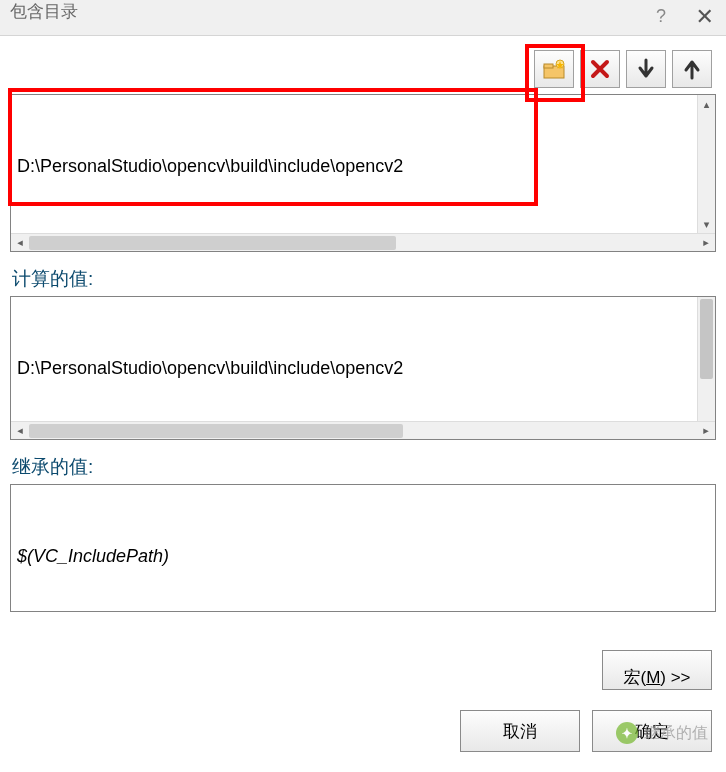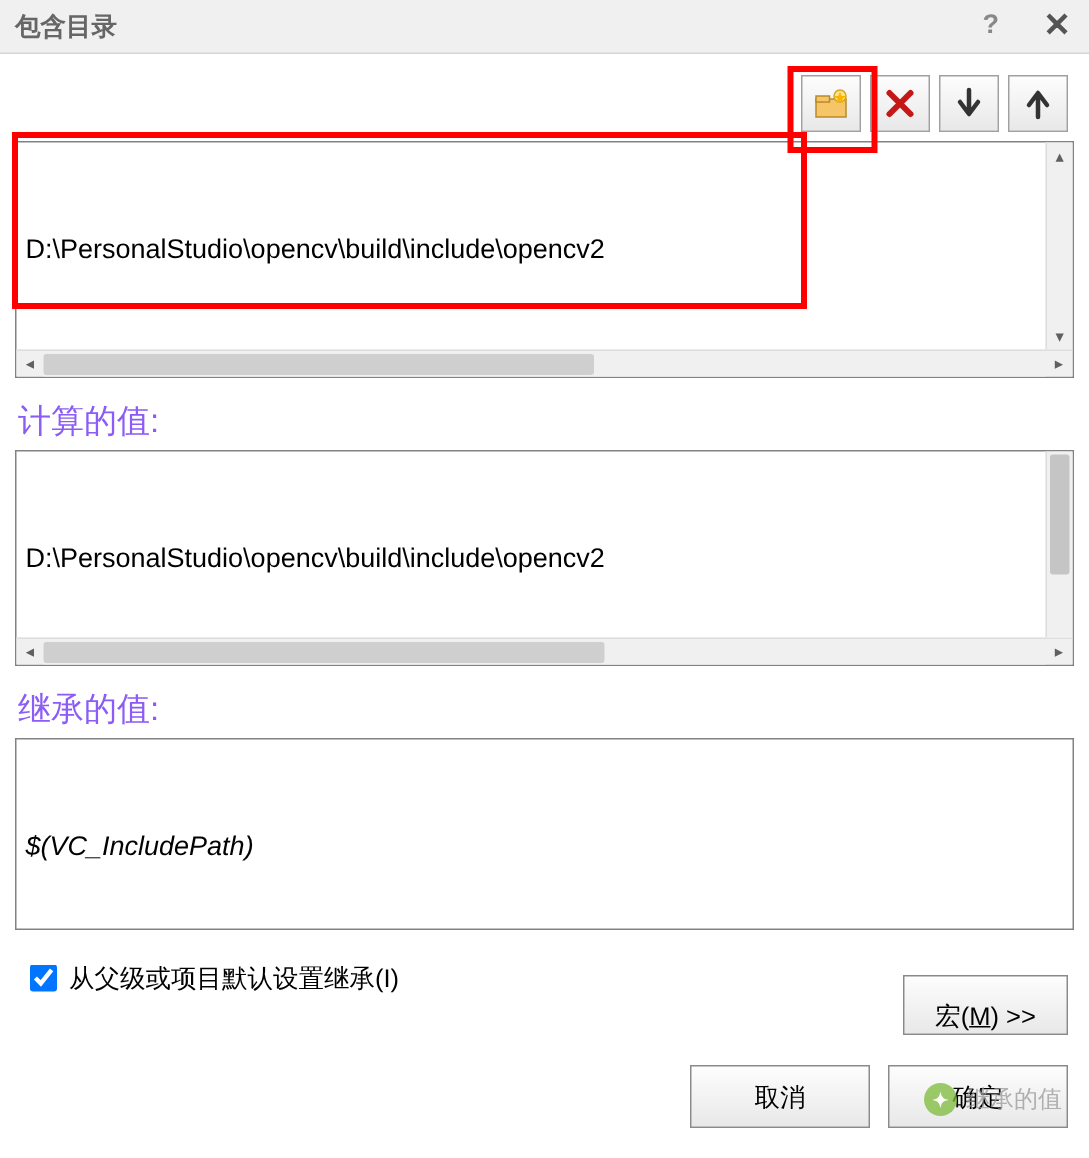--- a/index.html
+++ b/index.html
@@ -11,24 +11,23 @@
     width: 726px;
     height: 772px;
     overflow: hidden;
     position: relative;
   }
   .titlebar {
     height: 36px;
     background: #f0f0f0;
     border-bottom: 1px solid #d5d5d5;
     display: flex;
-    align-items: center;
+    align-items: flex-start;
     padding: 0 10px;
     position: relative;
-    font-weight: bold;
   }
   .titlebar .title { color: #666; font-size: 17px; }
   .titlebar .help { position: absolute; right: 60px; top: 6px; color: #888; font-size: 18px; }
   .titlebar .close {
     position: absolute; right: 12px; top: 4px; color: #555; font-size: 22px;
     font-family: "Segoe UI Light", sans-serif; cursor: pointer;
   }
   .content { padding: 0 8px 8px 8px; }
 
   .toolbar {
@@ -75,21 +74,21 @@
   }
   .vs-arrow { width: 100%; height: 18px; display:flex; align-items:center; justify-content:center; color:#606060; font-size:11px; }
   .editor-hscroll {
     height: 18px; background: #f0f0f0; border-top:1px solid #ddd;
     position: relative; display:flex; align-items:center;
   }
   .hs-arrow { width:18px; height:100%; display:flex; align-items:center; justify-content:center; color:#606060; font-size:11px; cursor:pointer;}
   .hs-track { flex:1; height:100%; position:relative; background:#f0f0f0;}
   .hs-thumb { position:absolute; height:14px; top:2px; background:#cfcfcf; border-radius:2px; }
 
-  .section-label { margin: 14px 4px 4px 4px; color:#8b5cf6; font-size:22px; }
+  .section-label { margin: 14px 4px 4px 4px; color:#0c4a6e; font-size:19px; }
 
   .ro-box {
     border: 1px solid #828282;
     margin: 0 2px;
     background: #fff;
     position: relative;
   }
   .ro-body {
     height: 124px; padding: 4px 20px 4px 6px;
     font-size: 18px; line-height:1.5; white-space: pre; overflow:hidden;
@@ -210,24 +209,20 @@
   </div>
 
   <div class="section-label">继承的值:</div>
   <div class="ro-box" style="height:128px;font-style:italic;">
     <div class="ro-body" style="height:100%;">
       <div>$(VC_IncludePath)</div>
       
     </div>
   </div>
 
-  <div class="checkbox-row">
-    <input type="checkbox" id="inh" checked="" style="">
-    <label for="inh">从父级或项目默认设置继承(I)</label>
-  </div>
 
 </div>
 
 <div class="macro-btn">
     <span>宏(<span class="u">M</span>) &gt;&gt;</span>
   </div>
 
 <div class="bottom-btns">
   <div class="dlg-btn">取消</div>
   <div class="dlg-btn">确定</div>

